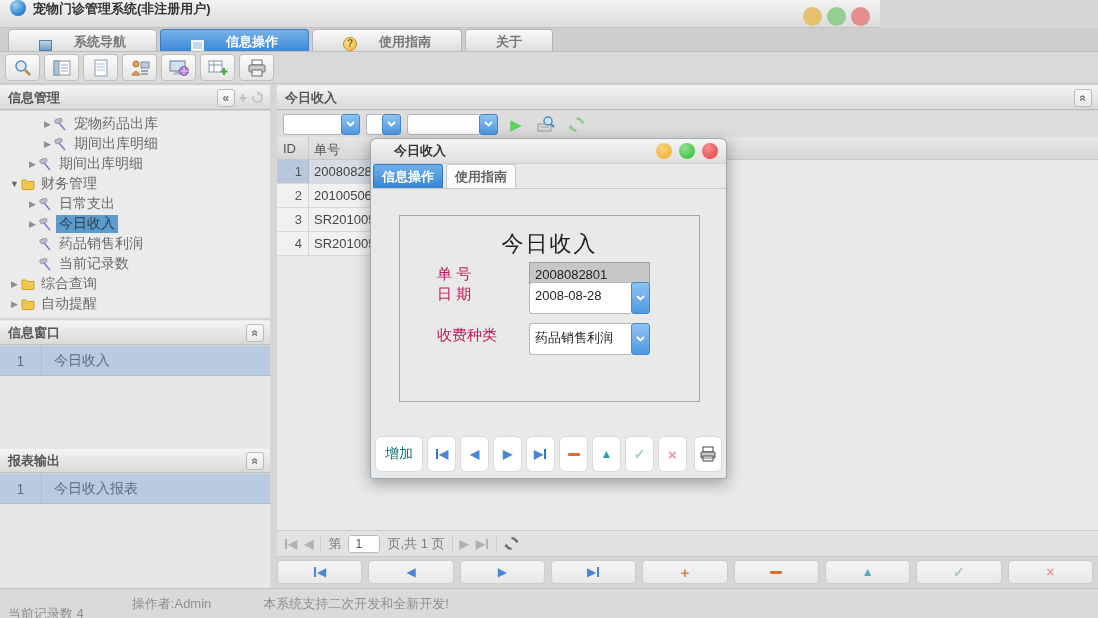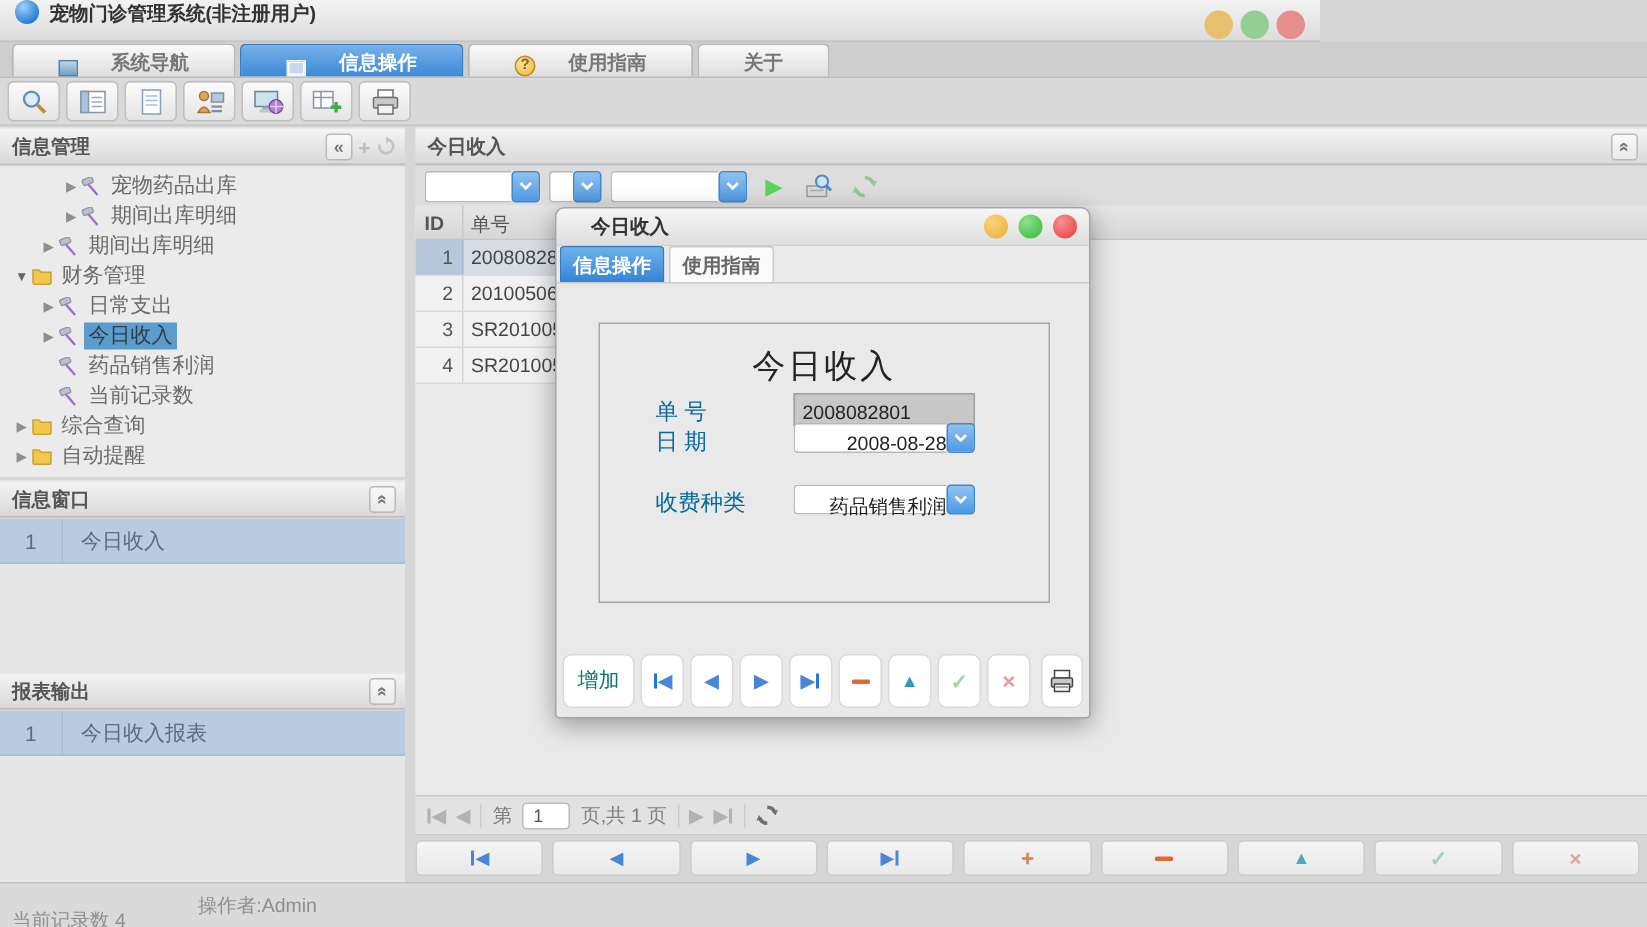--- a/index.html
+++ b/index.html
@@ -65,21 +65,21 @@
     display:flex; align-items:center; padding-left:6px; gap:6px; }
   .dd { height:21px; display:flex; }
   .dd .fld { background:#fff; border:1px solid #b3b9bf; border-right:none; border-radius:3px 0 0 3px; height:21px;
     font-size:12px; color:#444; padding:3px 4px 0 4px; }
   .dd .dbtn { width:19px; height:21px; border-radius:3px; background:linear-gradient(#8ec2f2,#4f99e2);
     border:1px solid #4487c9; display:flex; align-items:center; justify-content:center; }
   .icon-btn { width:24px; height:22px; display:flex; align-items:center; justify-content:center; border-radius:3px; }
   .play-glyph { color:#5cd45c; font-size:15px; line-height:1; }
   .grid-head { position:absolute; left:277px; top:137px; width:821px; height:23px;
     background:linear-gradient(#e6e6e6,#d7d7d7); border-bottom:1px solid #c5c5c5; display:flex; color:#555; }
-  .gh-id { width:32px; padding:4px 0 0 6px; border-right:1px solid #c8c8c8;font-weight:bold; }
+  .gh-id { width:32px; padding:4px 0 0 6px; border-right:1px solid #c8c8c8; }
   .gh-doc { padding:4px 0 0 5px; }
   .grid-rows { position:absolute; left:277px; top:160px; width:420px; }
   .grow { height:24px; display:flex; background:#f1f1f1; border-bottom:1px solid #dadada; font-size:13px; }
   .grow.sel { background:#d6dce4; }
   .gc-id { width:32px; padding:4px 6px 0 0; text-align:right; border-right:1px solid #d5d5d5; color:#555; }
   .grow.sel .gc-id { background:#b7c8dc; border-right-color:#a8b9cc; }
   .gc-doc { padding:4px 0 0 5px; color:#444; }
   .main-body { position:absolute; left:277px; top:137px; width:821px; height:393px; background:#e9e9e9; }
   
   .pager { position:absolute; left:277px; top:530px; width:821px; height:27px; background:#e2e2e2;
@@ -113,24 +113,24 @@
   .d-light.g { background:radial-gradient(circle at 35% 30%, #8fe08f, #2fba2f); }
   .d-light.r { background:radial-gradient(circle at 35% 30%, #f59090, #e83c3c); }
   .d-tabs { height:25px; display:flex; align-items:flex-end; padding-left:2px; border-bottom:1px solid #c9c9c9; }
   .dtab { height:24px; width:70px; display:flex; align-items:center; justify-content:center;
     font-size:13px; font-weight:bold; border-radius:3px 3px 0 0; margin-right:3px; }
   .dtab.active { background:linear-gradient(#6fb0ea,#3584d6); color:#fff; border:1px solid #3579bd; border-bottom:none; }
   .dtab.idle { background:#fbfbfb; color:#666; border:1px solid #c8c8c8; border-bottom:none; }
   .fieldset { position:absolute; left:28px; top:76px; width:301px; height:187px; border:1px solid #a5a5a5; }
   .f-title { text-align:center; font-size:22px; color:#222; margin-top:13px; letter-spacing:2px; }
   .frow { position:absolute; left:0; width:100%; height:24px; }
-  .flabel { position:absolute; left:37px; top:3px; font-size:15px; color:#0369a1; }
+  .flabel { position:absolute; left:37px; top:3px; font-size:15px; color:#be185d; }
   .fctrl { position:absolute; left:129px; width:121px; height:22px; }
   .ro-field { width:100%; height:22px; background:#c7c7c7; border:1px solid #9e9e9e; font-size:13px; color:#222; padding:4px 0 0 5px; }
-  .sel-field { display:flex; height:20px;text-align:right; }
+  .sel-field { display:flex; height:32px; }
   .sel-field .fld { flex:1; background:#fff; border:1px solid #b3b9bf; border-right:none; border-radius:3px 0 0 3px; font-size:13px; color:#222; padding:5px 0 0 5px; }
   .sel-field .dbtn { width:19px; border-radius:3px; background:linear-gradient(#8ec2f2,#4f99e2); border:1px solid #4487c9;
     display:flex; align-items:center; justify-content:center; }
   .num-field { width:100%; height:24px; background:#fff; border:1px solid #c4c4c4; border-radius:4px; font-size:14px; color:#111;
     text-align:right; padding:5px 6px 0 0; }
   .d-btnbar { position:absolute; left:0; bottom:4px; width:100%; height:40px; display:flex; align-items:center; padding:0 4px; gap:4px; }
   .dbtn2 { height:36px; background:#fff; border:1px solid #dadada; border-radius:6px; display:flex; align-items:center; justify-content:center; }
   .add { width:48px; font-size:14px; color:#0f766e; }
   .sq { width:29px; font-size:12px; }
   .sq.print { margin-left:auto; width:28px; }
@@ -497,20 +497,21 @@
       <span>✓</span>
     </div>
   <div class="bbtn c-red">
       <span>×</span>
     </div>
 </div>
 
 <div class="statusbar">
   <span class="s1">当前记录数 4</span>
   <span class="s2">操作者:Admin</span>
+  <span class="s3">本系统支持二次开发和全新开发!</span>
 </div>
 
 <div class="dialog">
   <div class="d-title">
     <span>今日收入</span>
     <span class="sp"></span>
     <span class="d-lights">
       <span class="d-light y"></span>
       <span class="d-light g"></span>
       <span class="d-light r"></span>

